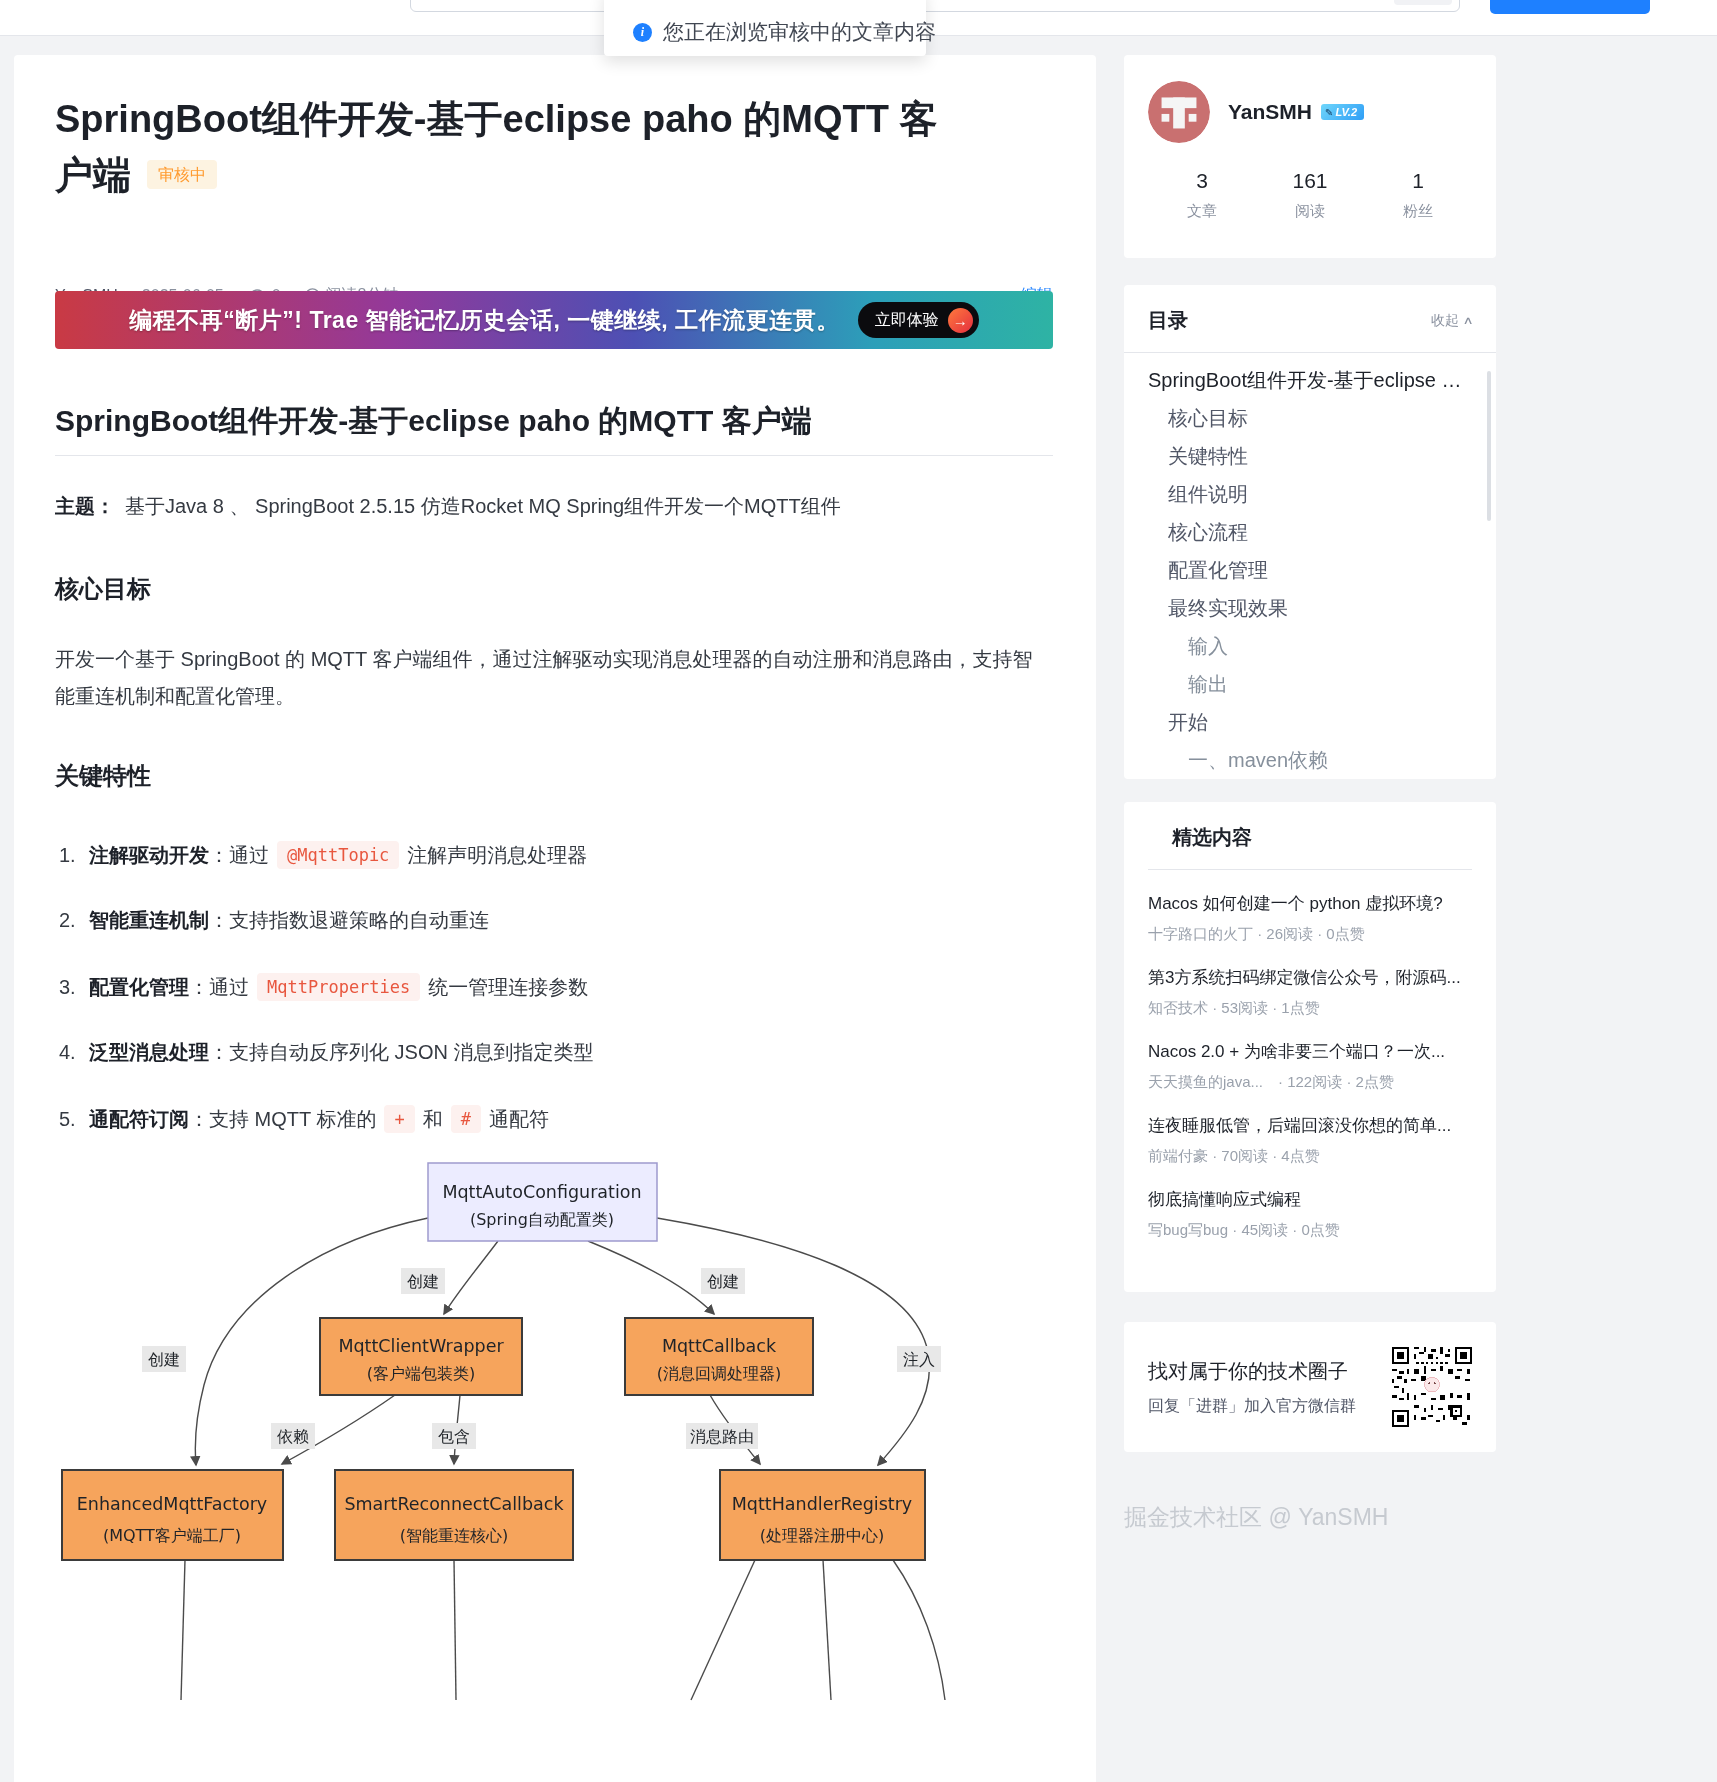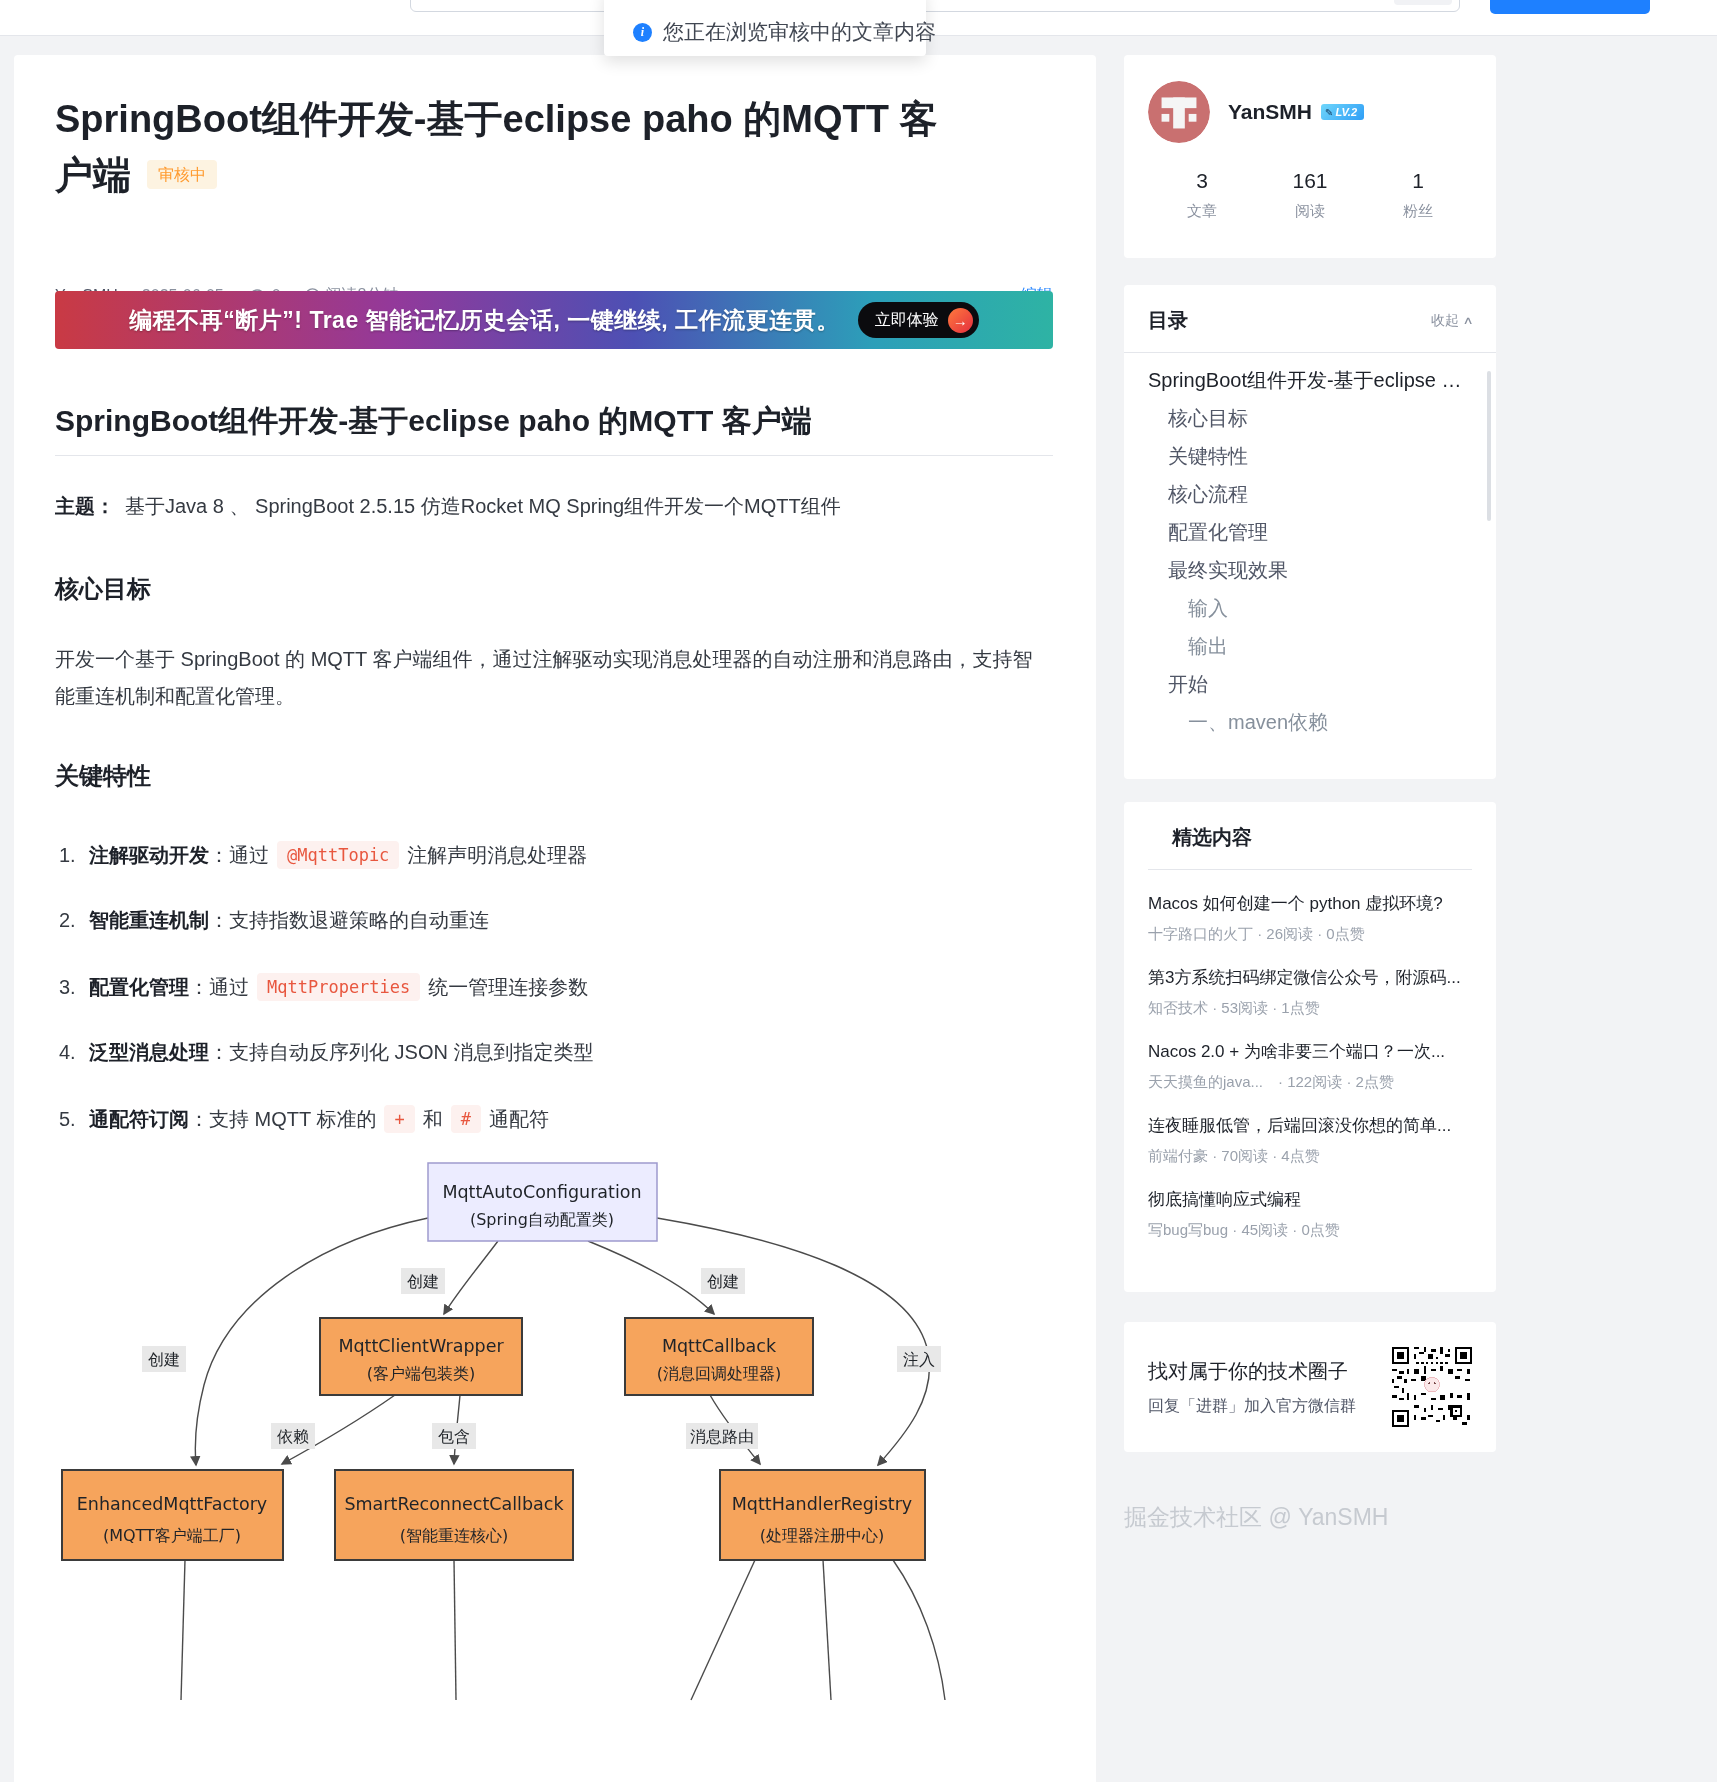--- a/index.html
+++ b/index.html
@@ -323,20 +323,21 @@
     <span class="toc-collapse">
         <span>收起</span>
         <span class="chev">∧</span>
       </span>
   </div>
   <div class="head-divider"></div>
   <ul class="toc">
     <li class="l0">SpringBoot组件开发-基于eclipse pah...</li>
     <li class="l1">核心目标</li>
     <li class="l1">关键特性</li>
+    <li class="l1">组件说明</li>
     <li class="l1">核心流程</li>
     <li class="l1">配置化管理</li>
     <li class="l1">最终实现效果</li>
     <li class="l2">输入</li>
     <li class="l2">输出</li>
     <li class="l1">开始</li>
     <li class="l2">一、maven依赖</li>
   </ul>
   <div class="toc-scroll"></div>
 </div>

